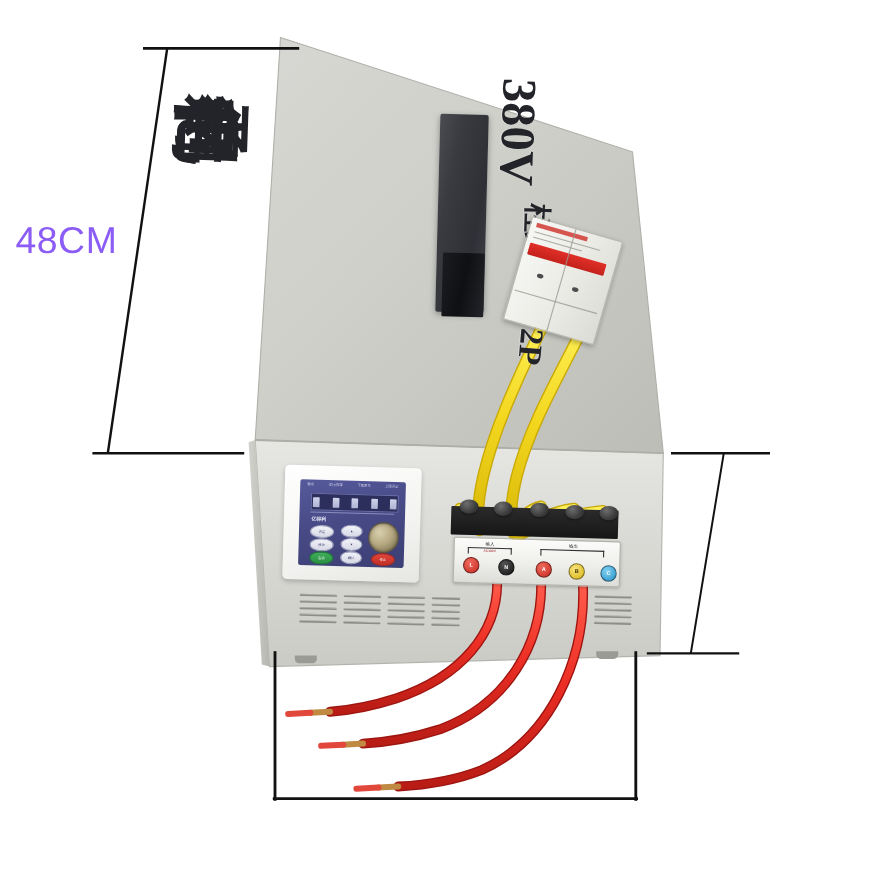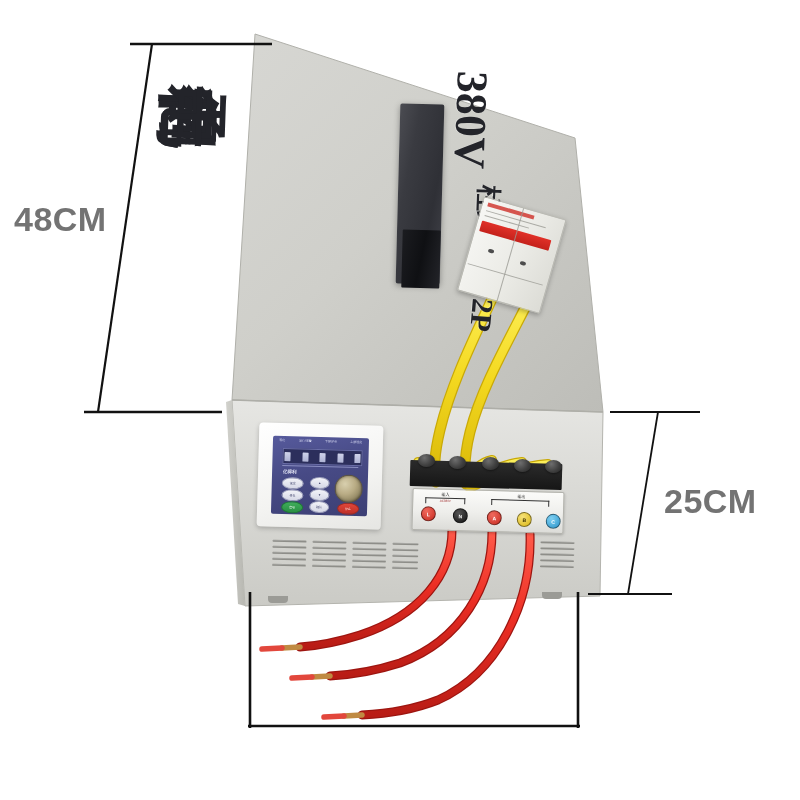--- a/index.html
+++ b/index.html
@@ -14,23 +14,23 @@
     position: relative;
     width: 800px;
     height: 800px;
     background: #ffffff;
     overflow: hidden;
   }
 
   
   .dim-label {
     position: absolute;
-    color: #737373;
+    color: #8b5cf6;
     font-family: "Liberation Sans", sans-serif;
-    font-weight: 700;
+    font-weight: 400;
     white-space: nowrap;
     letter-spacing: 0.5px;
   }
 
   
   .machine {
     position: absolute;
     left: 0; top: 0;
     width: 800px; height: 800px;
   }
@@ -416,16 +416,15 @@
       <div class="term-dot" style="left:133px;top:21px; width:13px; height:13px; background:radial-gradient(circle at 36% 30%,#7fd0f2,#2a93c9); color:#fff;">C</div>
     </div>
 
     <div class="foot" style="left:268px; top:596px; width:20px; height:7px;"></div>
     <div class="foot" style="left:542px; top:592px; width:20px; height:7px;"></div>
 
   </div>
 
   <div class="dim-label" style="left:14px; top:200px; font-size:34px;">48CM</div>
 
-  <div class="dim-label" style="left:664px; top:482px; font-size:34px;">25CM</div>
 
 
 </div>
 
 </body></html>

